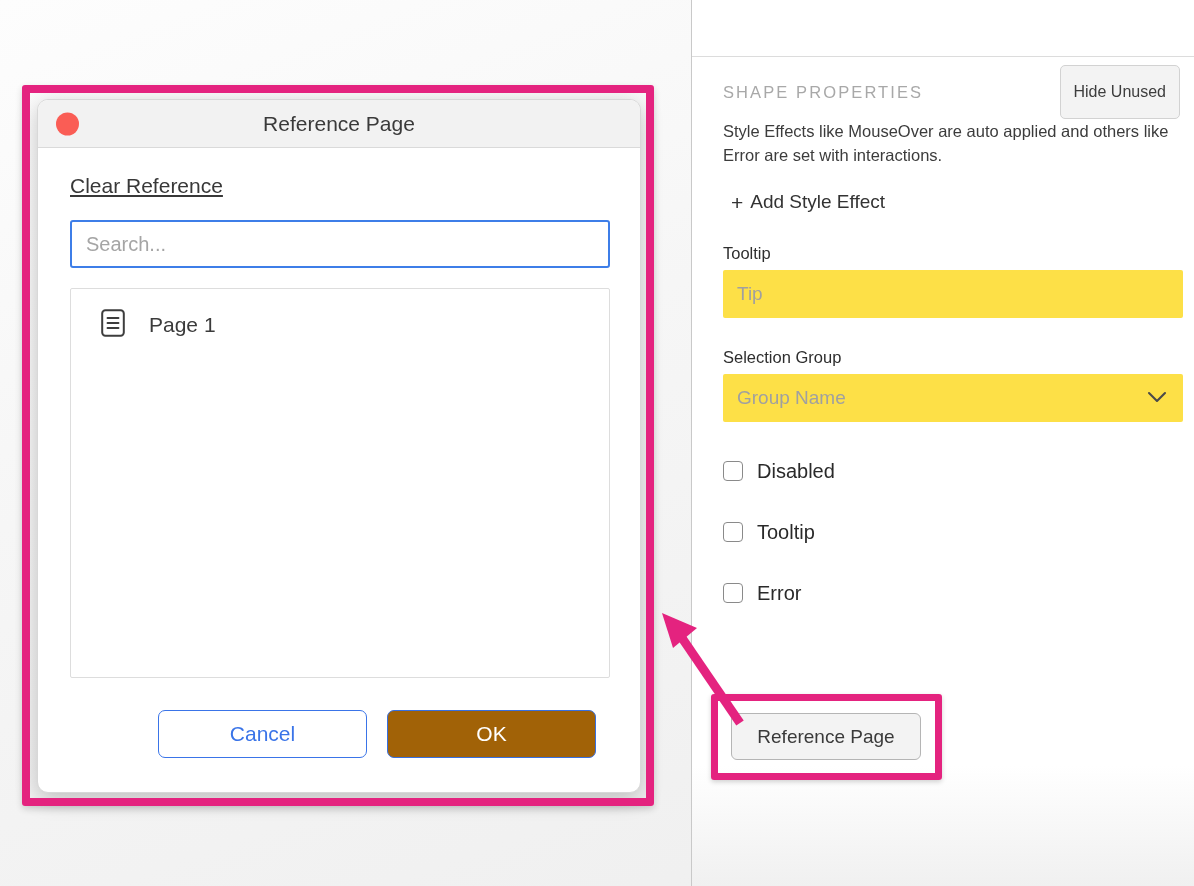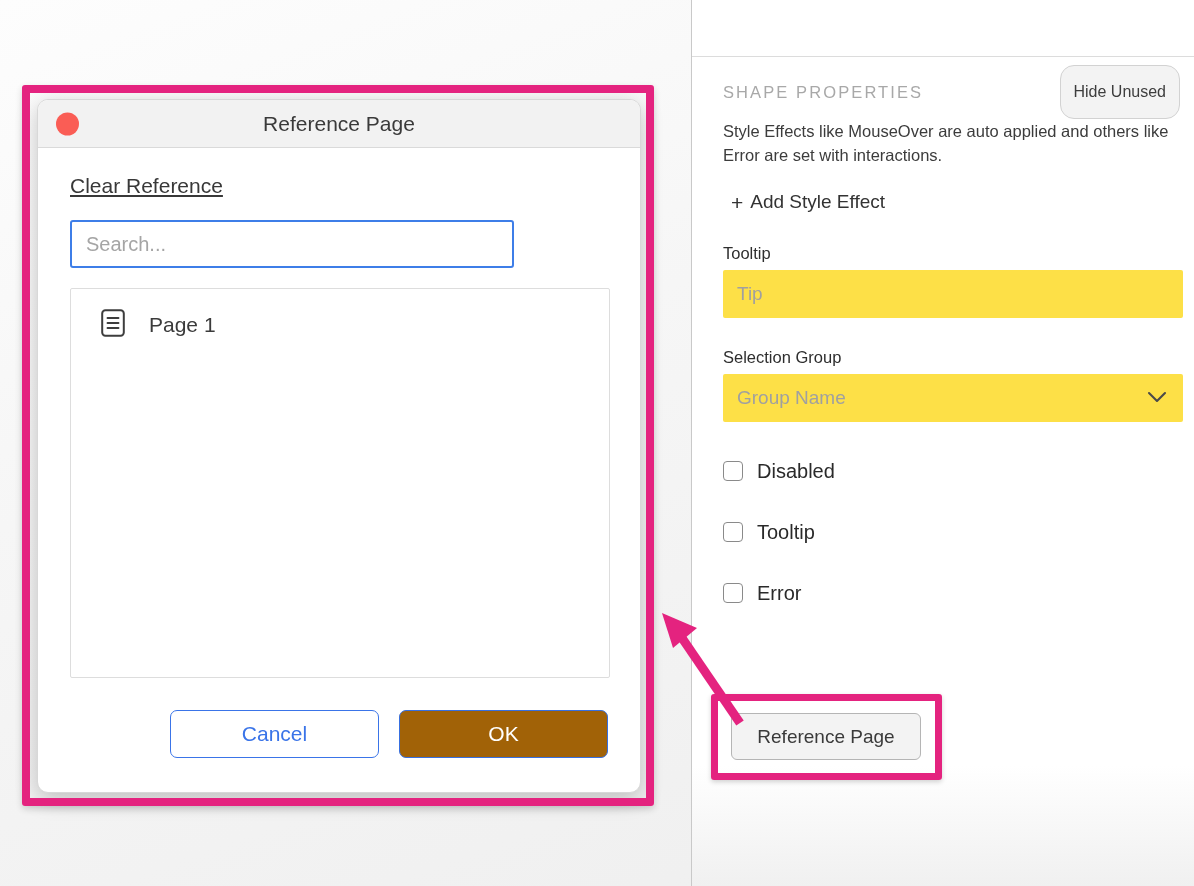--- a/index.html
+++ b/index.html
@@ -51,21 +51,21 @@
     font-size: 16.5px;
     letter-spacing: 2.1px;
     color: #a8a8a8;
     font-weight: 400;
   }
   .hide-unused-btn {
     font-size: 16px;
     color: #3d3d3d;
     background: #f3f3f3;
     border: 1px solid #d2d2d2;
-    border-radius: 14px;
+    border-radius: 5px;
     padding: 17px 13px;
     cursor: pointer;
     font-family: "Liberation Sans", sans-serif;
   }
 
   .help-text {
     margin-top: 9px;
     font-size: 16.5px;
     line-height: 24px;
     color: #3c3c3c;
@@ -211,33 +211,33 @@
   #close-dot {
     position: absolute;
     left: 18px; top: 50%;
     transform: translateY(-50%);
     width: 23px; height: 23px;
     border-radius: 50%;
     background: #fa5d55;
     cursor: pointer;
   }
   #dialog-body {
-    padding: 26px 32px 0 32px;
+    padding: 26px 44px 0 32px;
   }
   #clear-reference {
     display: inline-block;
     font-size: 21px;
     color: #383838;
     text-decoration: underline;
     cursor: pointer;
     margin-bottom: 22px;
   }
   #search-input {
     display: block;
-    width: 444px;
+    width: 540px;
     height: 48px;
     border: 2px solid #3e7ee8;
     border-radius: 3px;
     padding: 0 14px;
     font-size: 20px;
     color: #333;
     background: #fff;
     font-family: "Liberation Sans", sans-serif;
     outline: none;
   }

